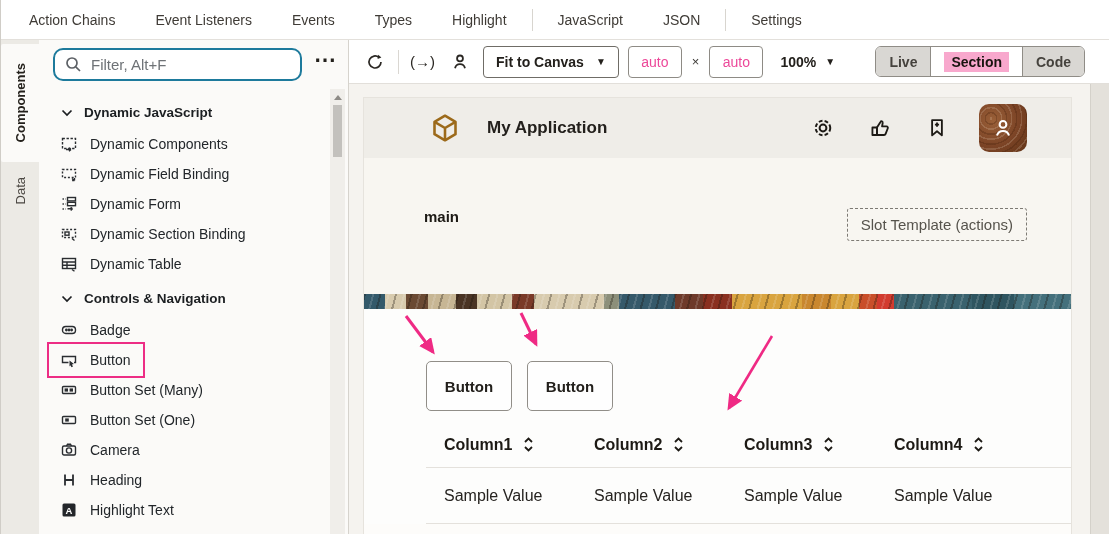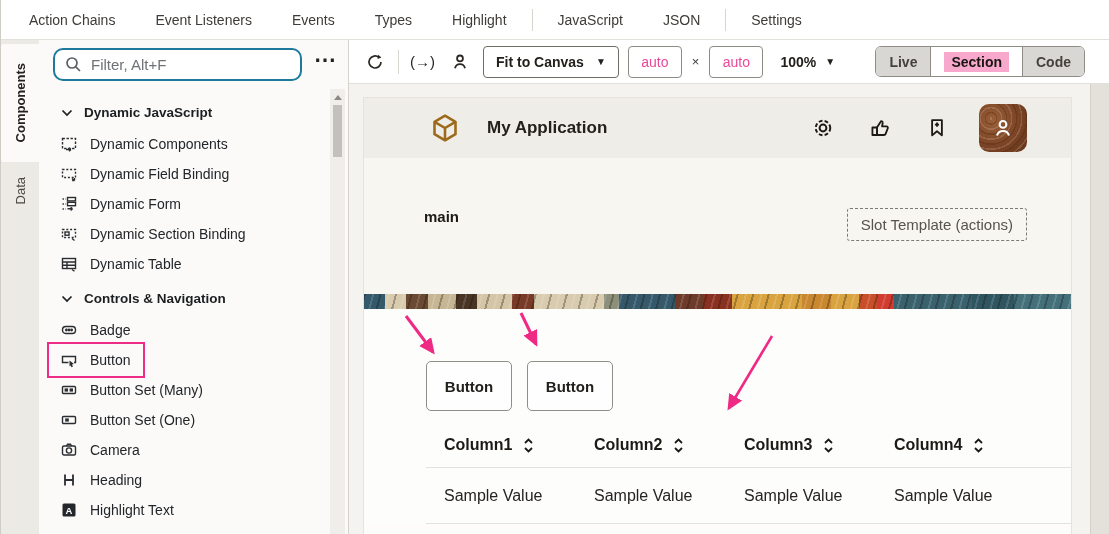--- a/index.html
+++ b/index.html
@@ -129,21 +129,21 @@
       rgba(255,255,255,0.14) 8px 10px, transparent 10px 15px); }
 
   .body2 { background:#fdfdfc; padding:52px 0 0 62px; }
   .btn-row { display:flex; gap:15px; }
   .preview-btn { width:86px; height:50px; border:1px solid #918e88; border-radius:5px;
                  background:#fefefe; font-size:15px; font-weight:700; color:#23201c;
                  display:flex; align-items:center; justify-content:center; cursor:pointer;
                  font-family:inherit; }
   .ptable { margin-top:12px; }
   .thead { display:flex; height:44px; align-items:center; }
-  .th { width:150px; display:flex; align-items:flex-end; gap:11px; padding-left:18px;
+  .th { width:150px; display:flex; align-items:flex-start; gap:11px; padding-left:18px;
         font-weight:700; font-size:16px; color:#1d1a15; cursor:pointer; }
   .tdivider { height:1px; background:#e4e1dc; }
   .trow { display:flex; height:55px; align-items:center; }
   .td { width:150px; padding-left:18px; font-size:16px; color:#262320; }
 
   .arrows { position:absolute; inset:0; pointer-events:none; z-index:6; }
 </style>
 </head>
 <body>
 

